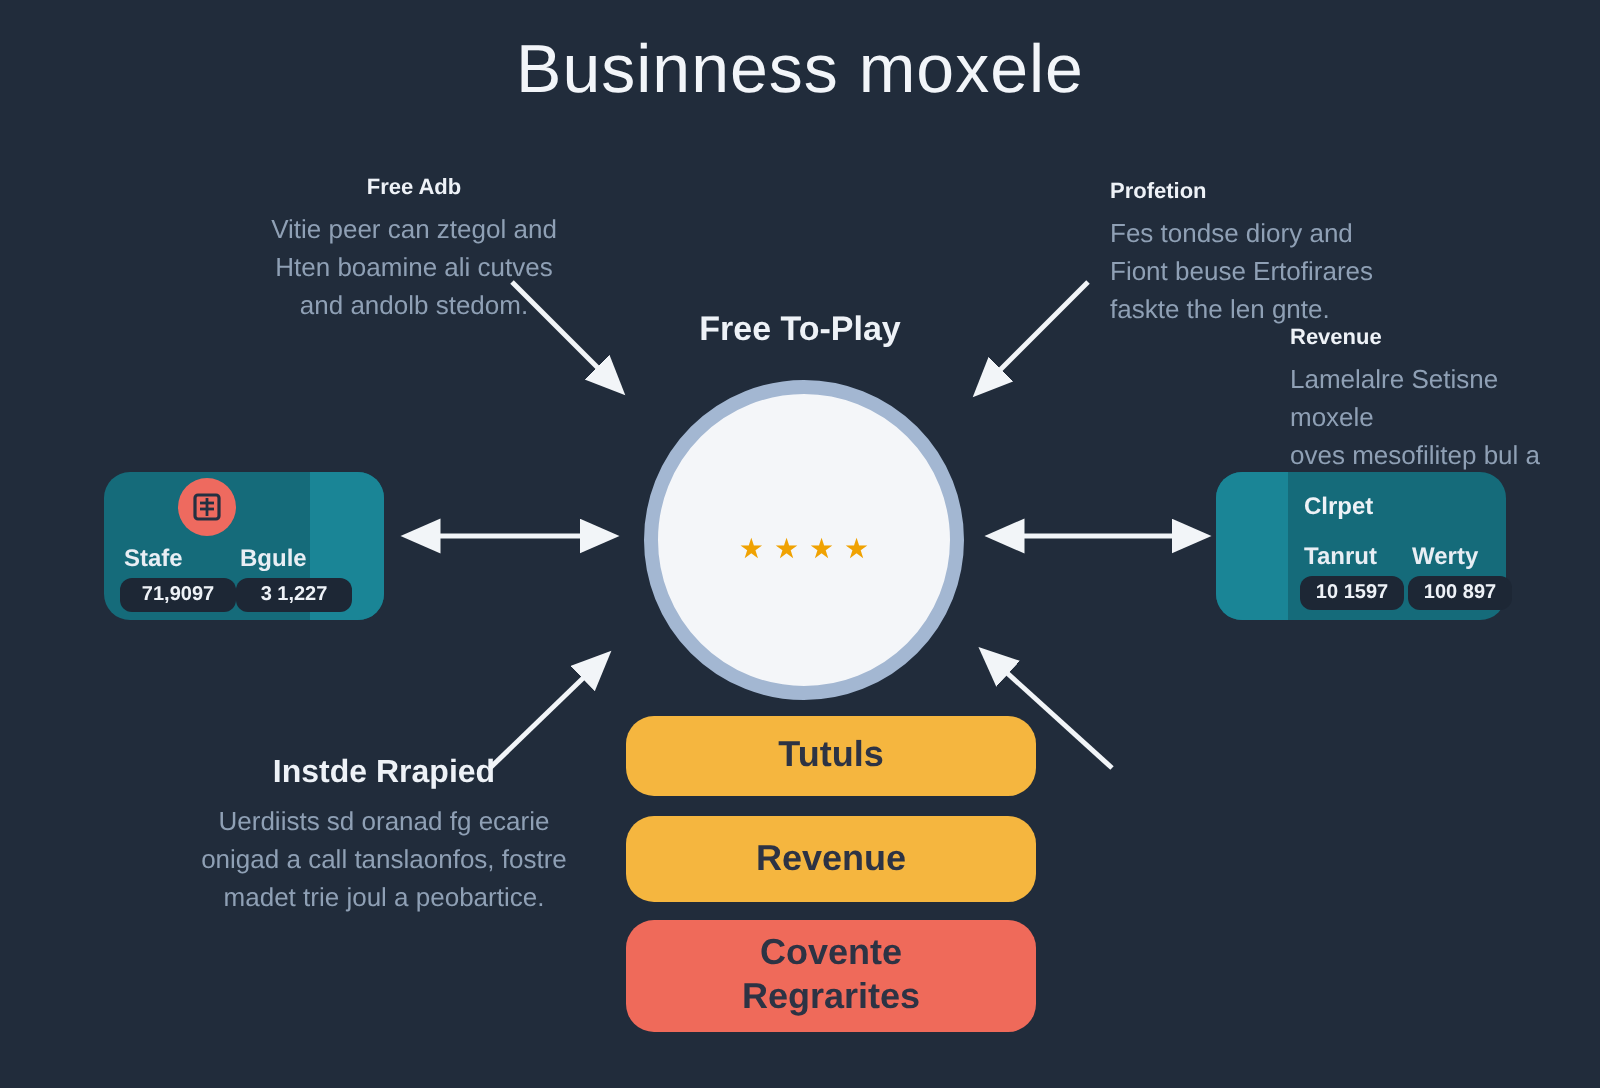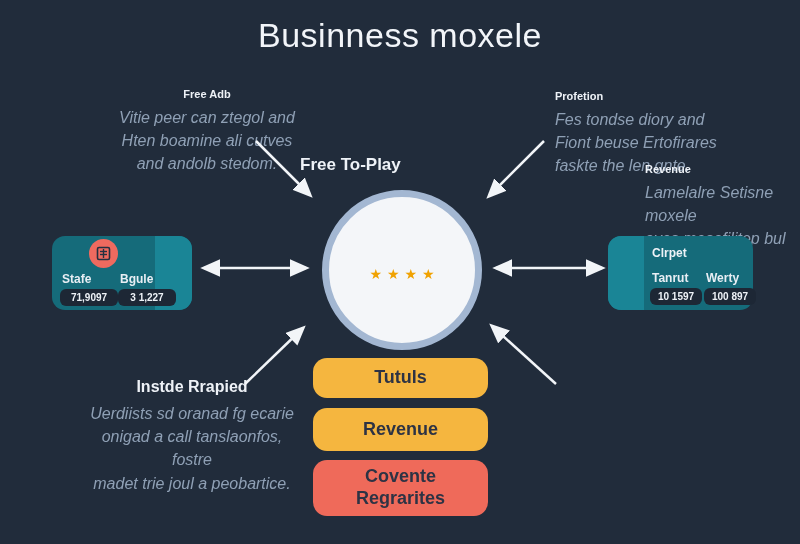--- a/index.html
+++ b/index.html
@@ -11,33 +11,33 @@
     color:#eef2f7;
   }
   .title {
     position:absolute; top:16px; left:0; width:100%;
     text-align:center; font-size:34px; font-weight:400; color:#f2f5f9;
     letter-spacing:0.5px;
   }
   .callout { position:absolute; }
   .callout .heading { font-weight:800; font-size:11px; color:#eef2f7; margin-bottom:6px; }
   .callout .body {
-    font-size:16px; line-height:1.45; color:#8fa0b5; white-space:pre-line;font-style:italic;
+    font-size:13px; line-height:1.45; color:#8fa0b5; white-space:pre-line;
   }
   .c-top-left   { left:102px; top:88px;  width:210px; text-align:center; }
   .c-top-right  { left:555px; top:90px;  width:170px; text-align:left; }
   .c-right      { left:645px; top:163px; width:145px; text-align:left; }
   .c-bottom-left{ left:87px;  top:378px; width:210px; text-align:center; }
   .c-bottom-left .heading{ font-size:16px; }
   .c-bottom-right{ left:563px; top:378px; width:190px; text-align:left; }
   .c-bottom-right .heading{ font-size:16px; }
 
   .center-label {
     position:absolute; left:300px; top:155px; width:200px;
-    font-size:17px; font-weight:600; color:#eef2f7;
+    text-align:center; font-size:17px; font-weight:600; color:#eef2f7;
   }
   .logo-circle {
     position:absolute; left:322px; top:190px; width:160px; height:160px;
     background:#f4f6f9; border:7px solid #a3b7d2; border-radius:50%;
     display:flex; flex-direction:column; align-items:center; justify-content:center;
   }
   .logo-badge {
     position:relative; width:124px; height:82px; background:#232f42;
     border-radius:6px; display:flex; flex-direction:column;
     align-items:center; justify-content:center; margin-top:2px;
@@ -79,21 +79,21 @@
   .panel-left  .stat-a { left:8px; }
   .panel-left  .stat-b { left:66px; }
   .panel-right .panel-title {
     position:absolute; left:44px; top:10px; font-size:12px; font-weight:800; color:#eef2f7;
   }
   .panel-right .stat { top:35px; width:52px; }
   .panel-right .stat-a { left:42px; }
   .panel-right .stat-b { left:96px; }
 
   .btn {
-    position:absolute; left:313px; width:175px;
+    position:absolute; left:313px; width:205px;
     display:flex; align-items:center; justify-content:center;
     border-radius:14px; font-weight:800; font-size:18px; color:#2d3344;
     text-align:center; white-space:pre-line; line-height:1.2; cursor:pointer;
     border:none;
   }
   .btn-1 { top:358px; height:40px; background:#f5b63f; }
   .btn-2 { top:408px; height:43px; background:#f5b63f; }
   .btn-3 { top:460px; height:56px; background:#ef6a5a; }
 
   .arrows { position:absolute; left:0; top:0; width:800px; height:544px; pointer-events:none; }

